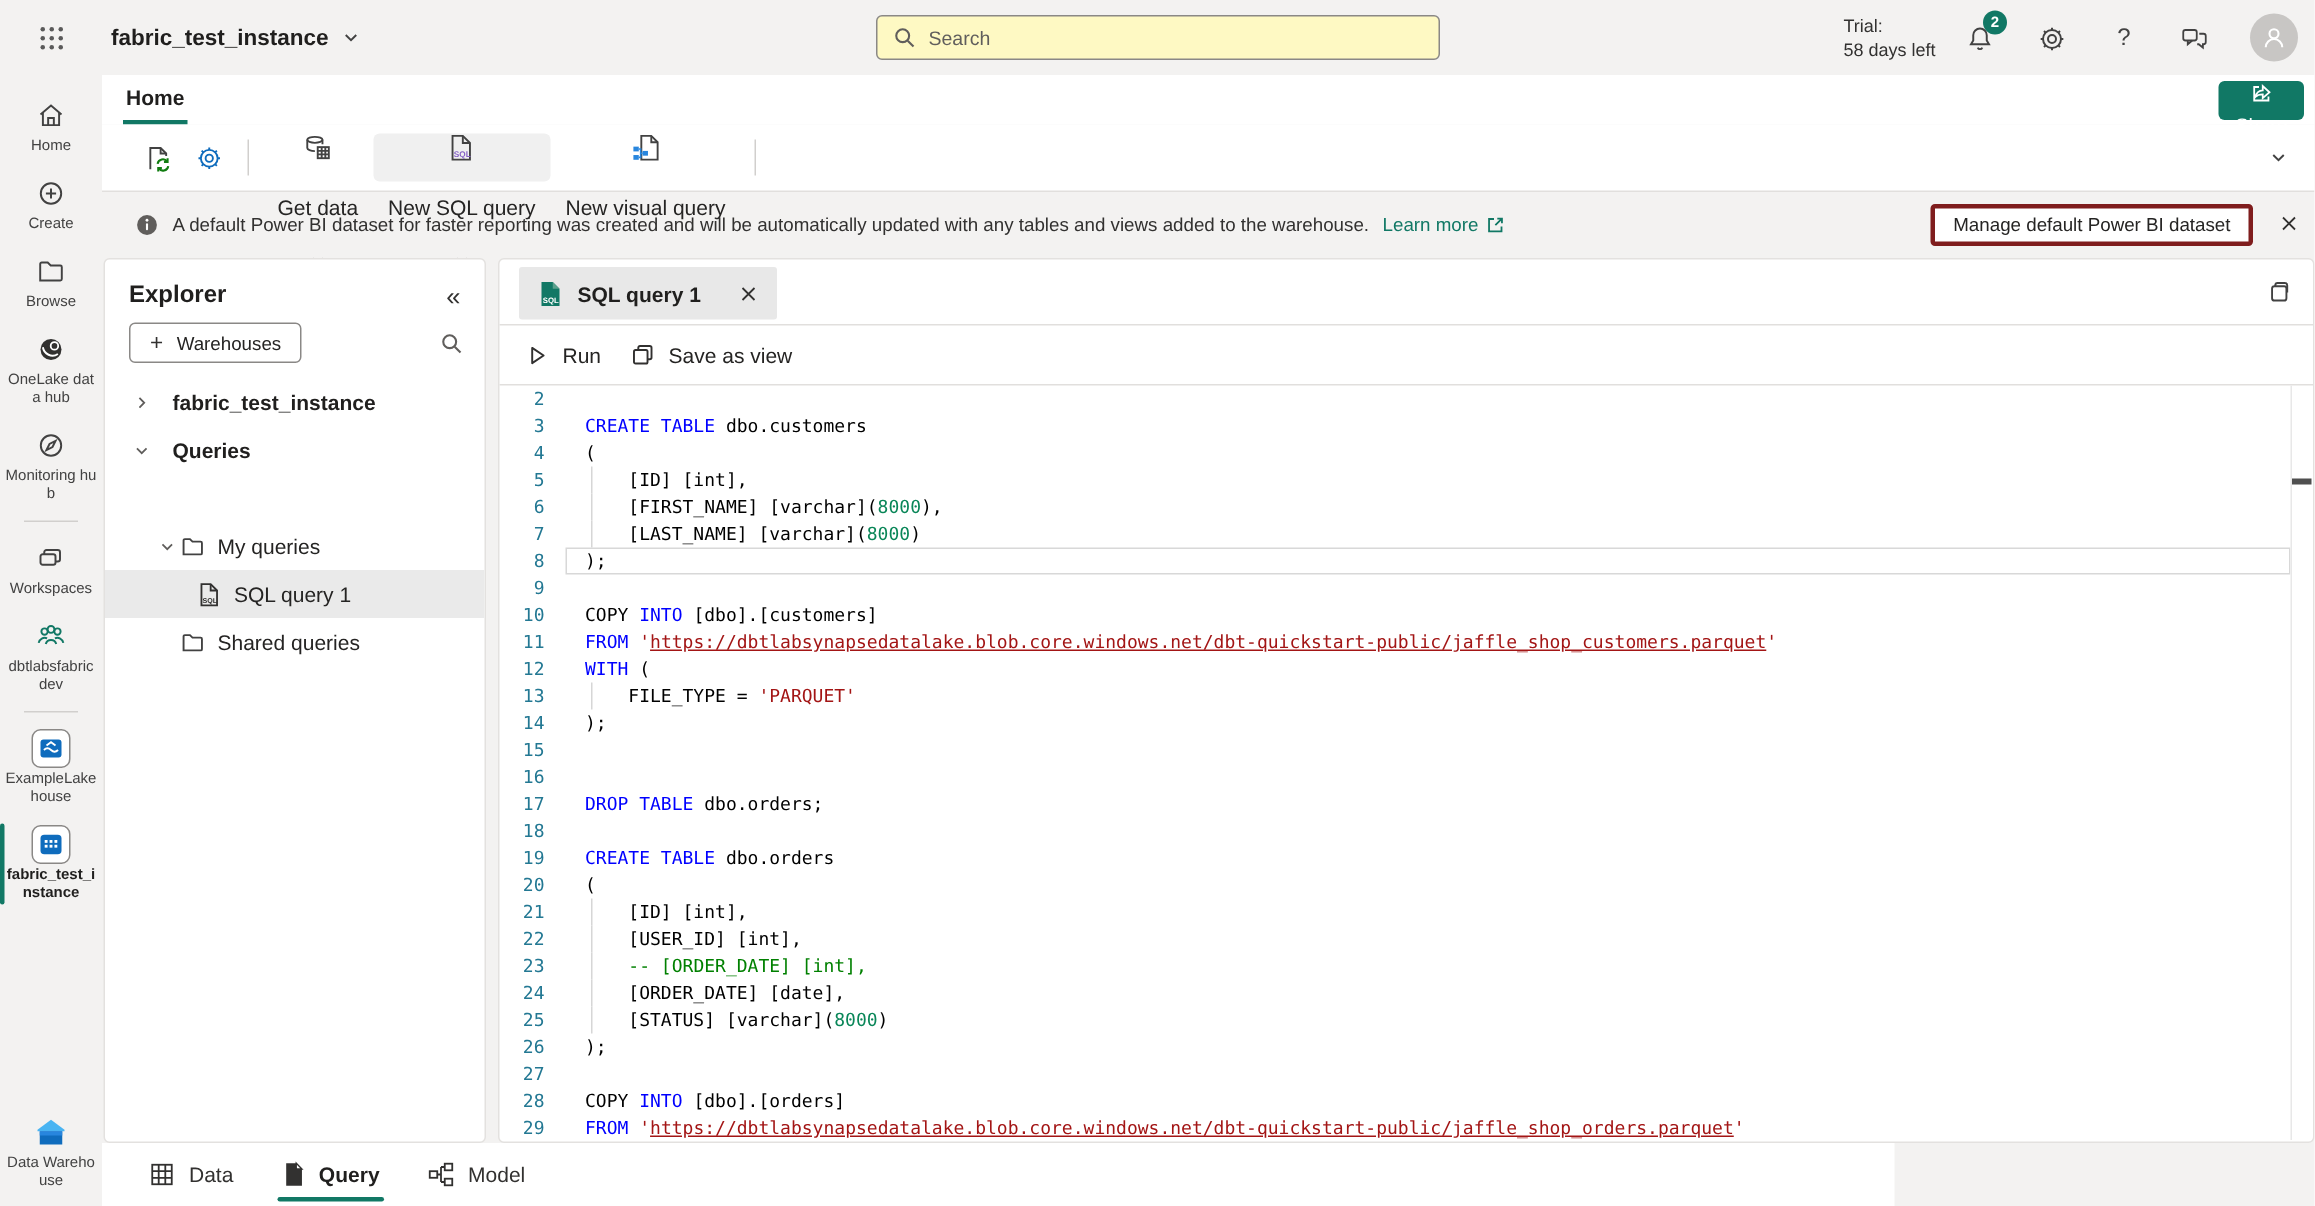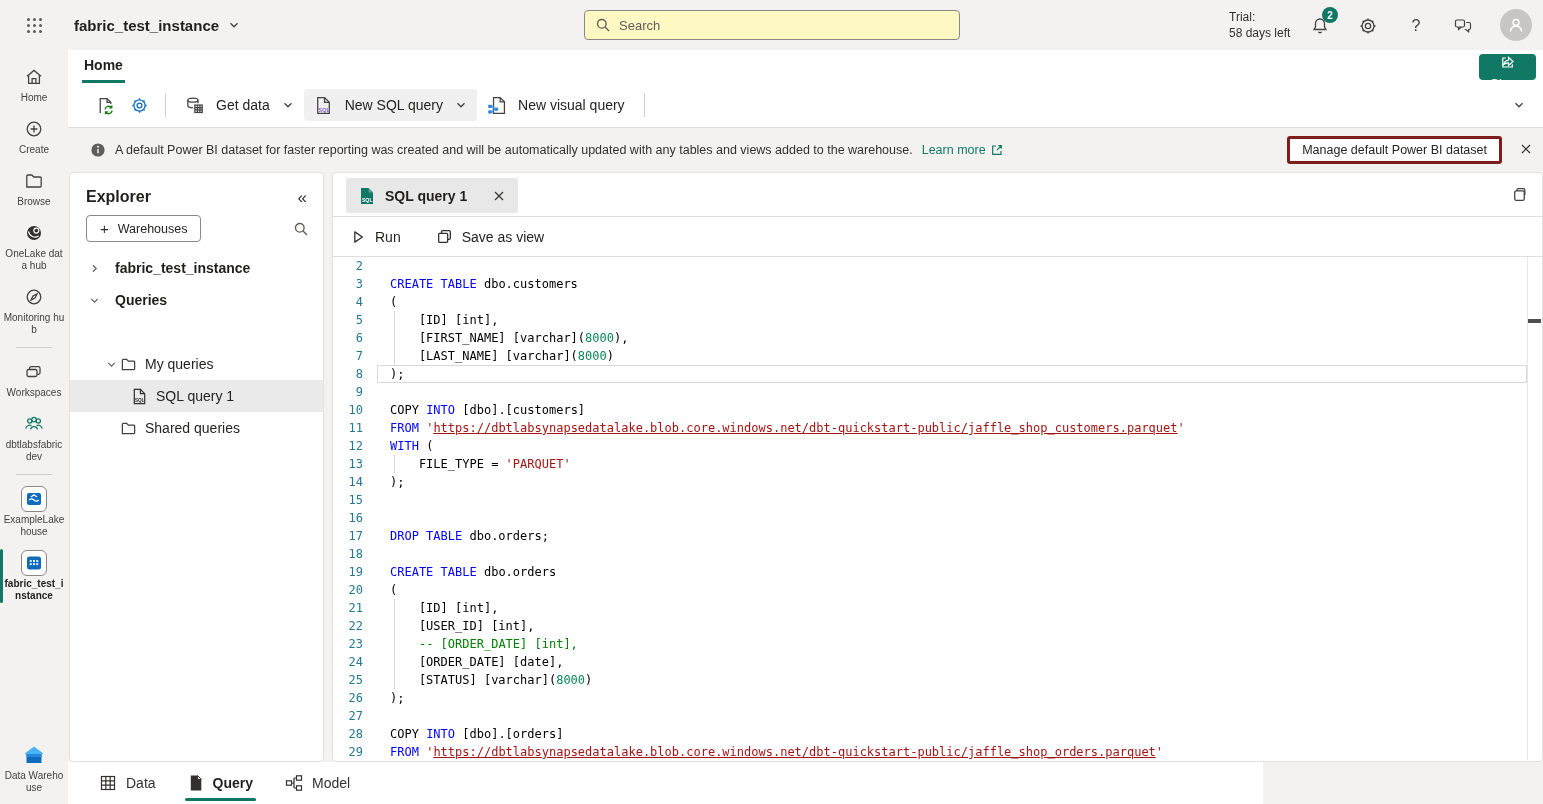--- a/index.html
+++ b/index.html
@@ -35,21 +35,21 @@
 
   
   .tabrow { position:absolute; left:68px; top:50px; width:1475px; height:33px; background:#fff; }
   .home-tab { position:absolute; left:14px; top:0; height:33px; display:flex; align-items:center; font-size:14px; font-weight:700; color:#201f1e; border-bottom:3px solid #117865; padding:0 2px; cursor:pointer; }
   .share-btn { position:absolute; right:7px; top:4px; height:26px; background:#117865; color:#fff; border:none; border-radius:4px; font-size:13px; font-family:"Liberation Sans",sans-serif; display:flex; align-items:center; gap:6px; padding:0 11px; cursor:pointer;flex-direction:column; }
 
   
   .toolbar { position:absolute; left:68px; top:83px; width:1475px; height:45px; background:#fff; border-bottom:1px solid #e1dfdd; display:flex; align-items:center; padding-left:20px; }
   .tb-icon-btn { width:34px; height:32px; display:flex; align-items:center; justify-content:center; border-radius:4px; cursor:pointer; }
   .tb-divider { width:1px; height:24px; background:#d1cfcd; margin:0 9px; }
-  .tb-btn { height:32px; display:flex; align-items:center; gap:12px; padding:0 10px; font-size:14px; color:#252423; border-radius:4px; cursor:pointer; background:transparent; border:none; font-family:"Liberation Sans",sans-serif; }
+  .tb-btn { height:32px; display:flex; align-items:center; gap:22px; padding:0 10px; font-size:14px; color:#252423; border-radius:4px; cursor:pointer; background:transparent; border:none; font-family:"Liberation Sans",sans-serif;flex-direction:column; }
   .tb-btn.highlight { background:#f0f0f0; }
   .ribbon-chevron { position:absolute; right:18px; top:16px; cursor:pointer; }
 
   
   .banner { position:absolute; left:68px; top:128px; width:1475px; height:44px; display:flex; align-items:center; padding-left:22px; gap:9px; font-size:12.5px; color:#323130; }
   .learn-more { color:#117865; display:flex; align-items:center; gap:4px; cursor:pointer; }
   .manage-btn { position:absolute; right:41px; top:8px; height:28px; border:3px solid #7f1d1d; background:#fff; border-radius:3px; font-size:12.5px; color:#252423; padding:0 12px; font-family:"Liberation Sans",sans-serif; cursor:pointer; }
   .banner-close { position:absolute; right:10px; top:14px; cursor:pointer; }
 
   
@@ -68,21 +68,21 @@
   .tree-row .ticon { width:18px; display:flex; align-items:center; justify-content:center; flex:none; margin-right:8px; }
   .tree-row .tlabel { margin-left:0; white-space:nowrap; }
   .tree-row.bold .tlabel { font-weight:700; color:#201f1e; margin-left:13px; }
 
   
   .editor-panel { position:absolute; left:332px; top:172px; width:1211px; height:590px; background:#fff; border:1px solid #e3e1df; border-radius:4px; }
   .qtabbar { height:44px; border-bottom:1px solid #e1dfdd; position:relative; }
   .qtab { position:absolute; left:13px; top:5px; height:35px; width:172px; background:#e8e8e8; border-radius:2px; display:flex; align-items:center; gap:9px; padding:0 12px; font-size:14px; font-weight:700; color:#201f1e; cursor:pointer; }
   .qtab-close { margin-left:auto; cursor:pointer; display:flex; }
   .panel-copy-icon { position:absolute; right:14px; top:13px; cursor:pointer; }
-  .cmdbar { height:40px; border-bottom:1px solid #e1dfdd; display:flex; align-items:center; padding-left:17px; gap:35px; }
+  .cmdbar { height:40px; border-bottom:1px solid #e1dfdd; display:flex; align-items:center; padding-left:17px; gap:19px; }
   .cmd-btn { display:flex; align-items:center; gap:9px; font-size:14px; color:#252423; cursor:pointer; background:none; border:none; font-family:"Liberation Sans",sans-serif; }
 
   .code-area { position:absolute; left:0; top:84px; width:1194px; bottom:1px; overflow:hidden; font-family:"DejaVu Sans Mono",monospace; font-size:12px; cursor:text; }
   .code-line { height:18px; line-height:18px; display:flex; position:relative; white-space:pre; }
   .ln { width:30px; text-align:right; color:#237893; flex:none; }
   .lc { padding-left:27px; color:#000; }
   .code-line.guide::before { content:''; position:absolute; left:61px; top:0; bottom:0; width:1px; background:#d6d6d6; }
   .code-line.current::after { content:''; position:absolute; left:44px; right:0; top:0; bottom:0; border:1px solid #d8d8d8; pointer-events:none; }
   .tk { color:#0000ff; } .ts { color:#a31515; } .tsu { color:#a31515; text-decoration:underline; }
   .tn { color:#098658; } .tc { color:#008000; }

